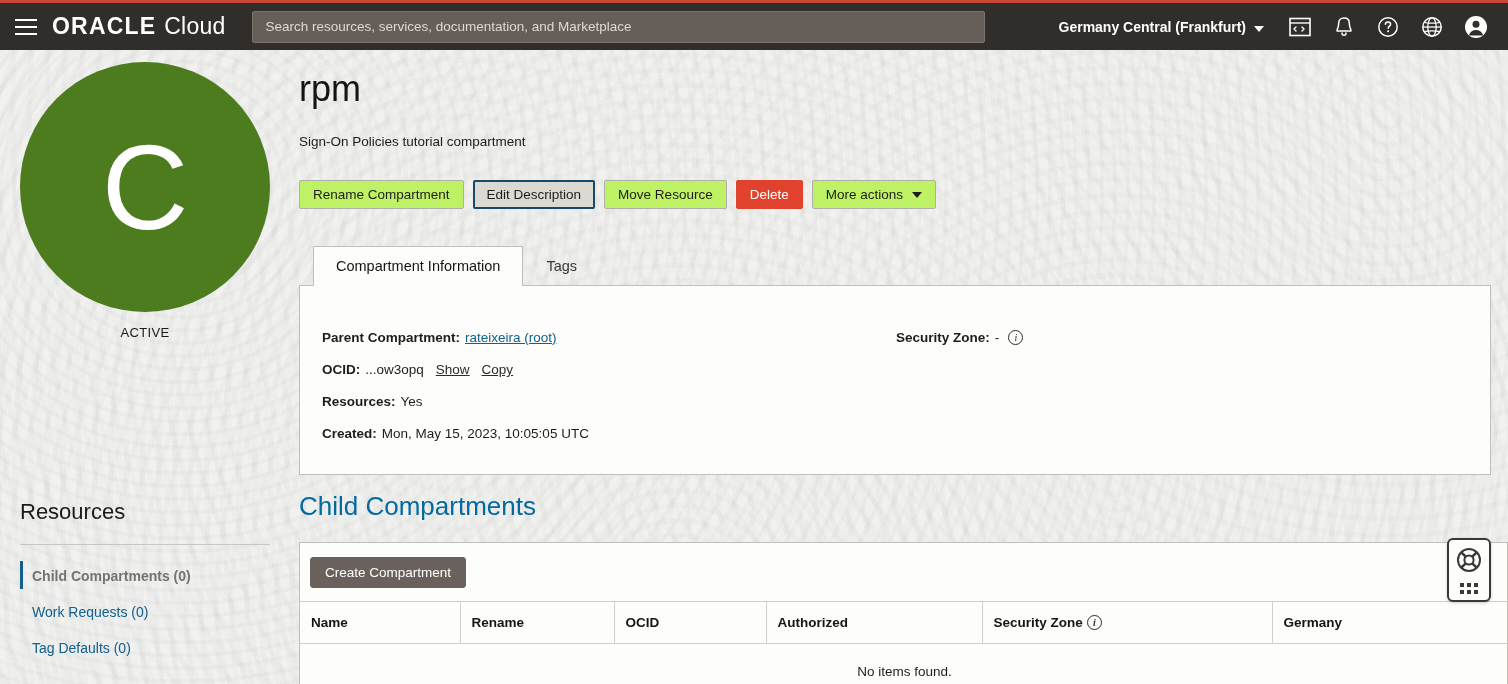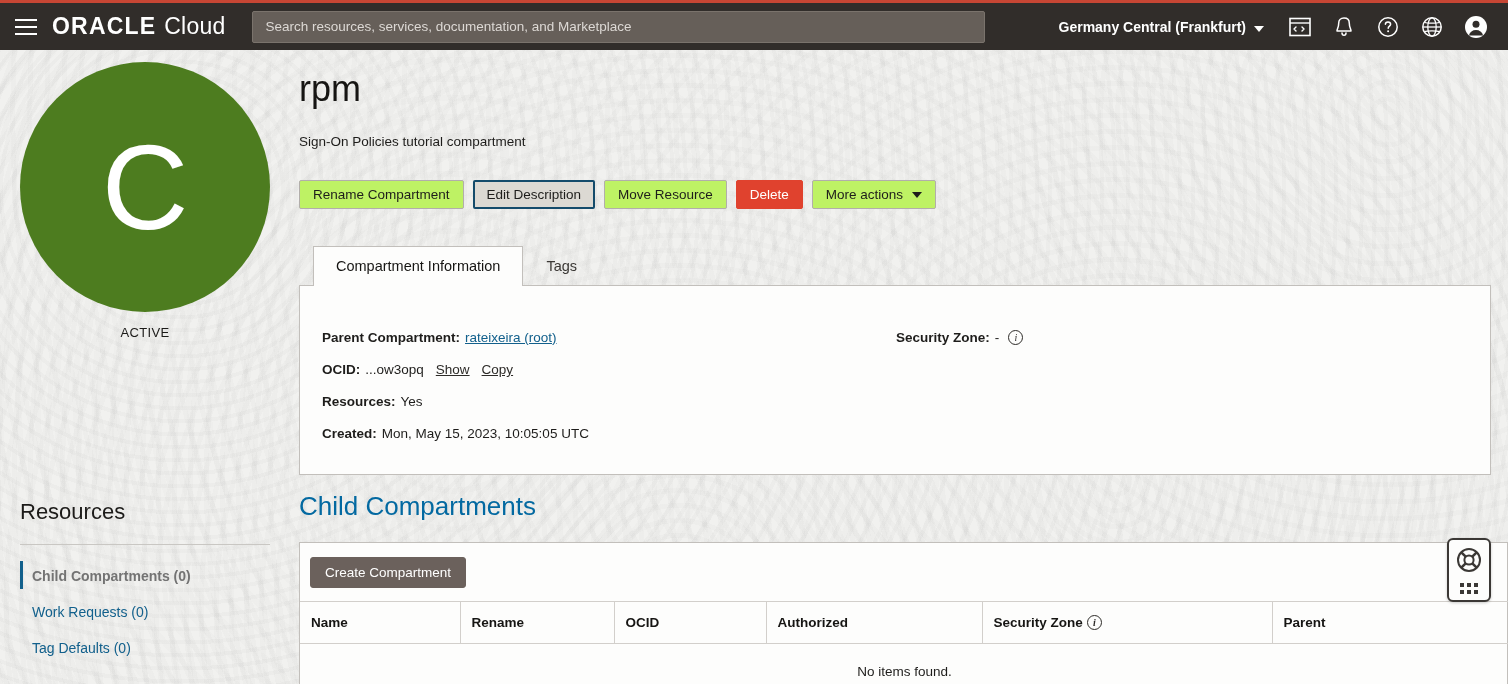--- a/index.html
+++ b/index.html
@@ -639,21 +639,21 @@
               </div>
           </th>
           <th>
             <div class="th-inner">
               <span>Security Zone</span>
               <span class="info-icon">i</span>
             </div>
           </th>
           <th>
             <div class="th-inner">
-                <span>Parent</span>
+                <span>Germany</span>
               </div>
           </th>
         </tr>
       </thead>
       <tbody>
         <tr>
           <td colspan="6">No items found.</td>
         </tr>
       </tbody>
     </table>

